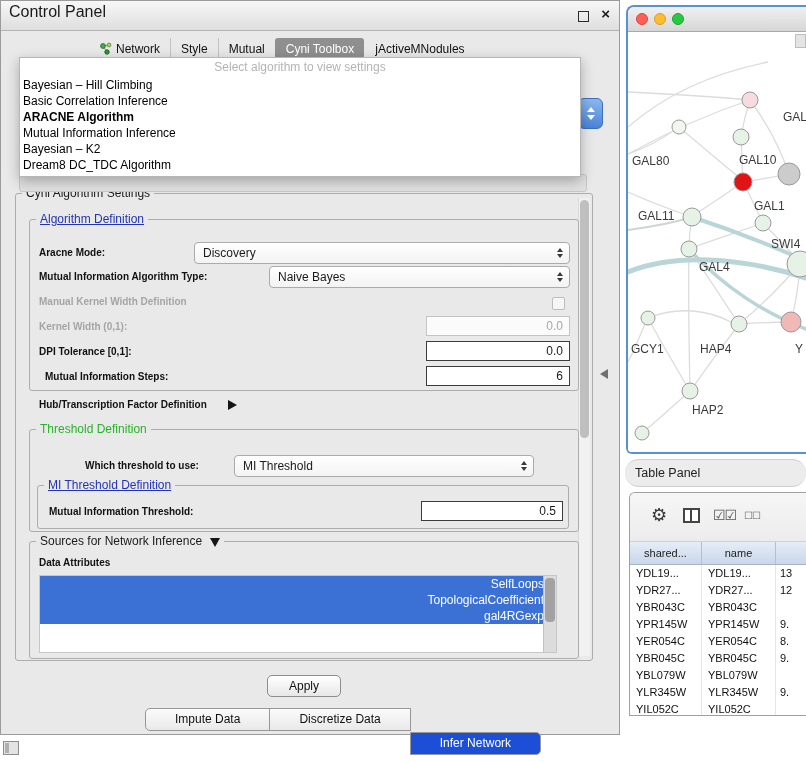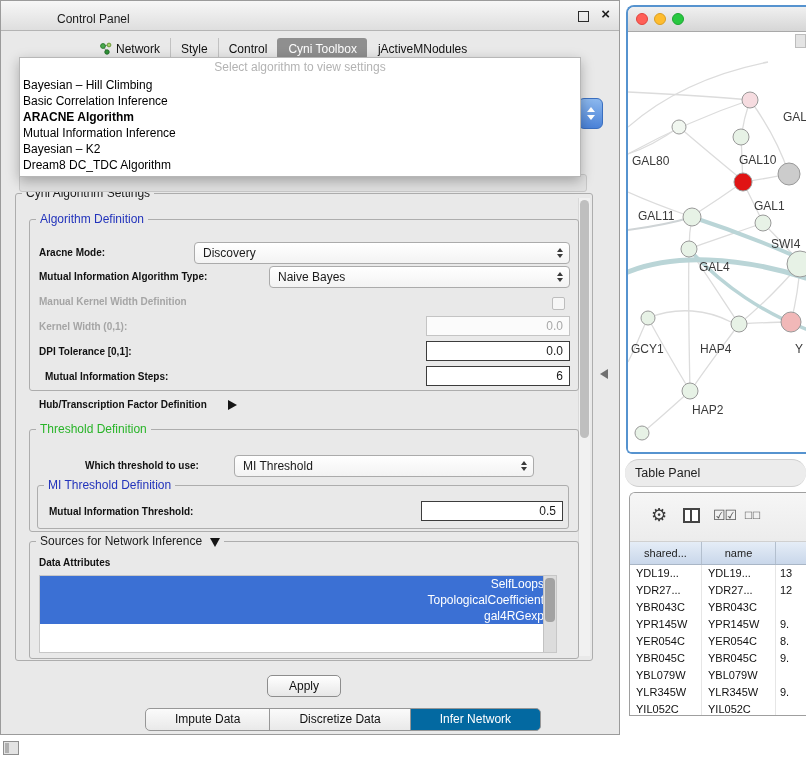--- a/index.html
+++ b/index.html
@@ -4,21 +4,21 @@
 <style>
   html,body{margin:0;padding:0;}
   body{width:806px;height:762px;position:relative;overflow:hidden;background:#ffffff;
        font-family:"Liberation Sans",sans-serif;color:#1a1a1a;}
 
   
   .cp{position:absolute;left:0;top:0;width:620px;height:735px;background:#e9e9e9;
       border:1px solid #9b9b9b;box-sizing:border-box;}
   .cp-titlebar{position:absolute;left:0;top:0;right:0;height:29px;
       background:linear-gradient(#f7f7f7,#dedede);border-bottom:1px solid #b4b4b4;}
-  .cp-title{position:absolute;left:8px;top:11px;font-size:12px;color:#1a1a1a;margin-left:48px;}
+  .cp-title{position:absolute;left:8px;top:2px;font-size:16px;color:#1a1a1a;}
   .float-btn{position:absolute;right:30px;top:10px;width:9px;height:9px;border:1.5px solid #2b2b2b;background:transparent;}
   .close-btn{position:absolute;right:9px;top:4px;font-size:15px;font-weight:bold;color:#1f1f1f;cursor:default;}
 
   .tabs{position:absolute;left:88px;top:37px;height:21px;display:flex;font-size:12px;}
   .tab{display:flex;align-items:center;gap:4px;padding:0 10px;border-left:1px solid #c2c2c2;color:#111;}
   .tab:first-child{border-left:none;}
   .tab.active{background:#8f8f8f;color:#fff;border-radius:3px;border-left-color:transparent;}
   .tab.active + .tab{border-left-color:transparent;}
 
   .gray-bar{position:absolute;left:18px;top:173px;width:566px;height:16px;background:#e0e0e0;
@@ -31,21 +31,21 @@
   .frag-down{width:0;height:0;border-left:4px solid transparent;border-right:4px solid transparent;border-top:5px solid #fff;}
 
   .popup{position:absolute;left:18px;top:56px;width:560px;background:#ffffff;border:1px solid #b7b7b7;
       box-shadow:0 4px 12px rgba(0,0,0,.28);z-index:50;padding-bottom:3px;}
   .popup .ph{height:19px;line-height:19px;text-align:center;color:#b3b3b3;font-size:12px;}
   .popup .item{height:16px;line-height:16px;padding-left:3px;font-size:12px;color:#000;}
   .popup .item.selected{font-weight:bold;}
 
   .gb{position:absolute;border:1px solid #adadad;border-radius:3px;box-sizing:border-box;}
   .gb-title{position:absolute;top:-8px;left:6px;background:#e9e9e9;padding:0 4px;font-size:12px;white-space:nowrap;}
-  .t-blue{color:#2233bb;}
+  .t-blue{color:#2233bb;text-decoration:underline;}
   .t-green{color:#28b428;}
 
   .settings-gb{left:14px;top:192px;width:578px;height:468px;}
   .vscroll{position:absolute;right:2px;top:4px;bottom:4px;width:11px;background:#f1f1f1;border-left:1px solid #d9d9d9;}
   .vthumb{position:absolute;left:1px;right:1px;top:2px;height:238px;background:#bfbfbf;border-radius:5px;}
 
   .algo-gb{left:28px;top:218px;width:550px;height:172px;}
   .thresh-gb{left:28px;top:428px;width:550px;height:103px;}
   .mi-gb{left:36px;top:484px;width:532px;height:44px;}
   .sources-gb{left:28px;top:540px;width:550px;height:118px;}
@@ -76,21 +76,21 @@
   .list-thumb{position:absolute;left:1px;right:1px;top:2px;height:44px;background:#a2a2a2;border-radius:4px;}
 
   .apply-btn{position:absolute;left:266px;top:674px;width:74px;height:22px;border:1px solid #8d8d8d;border-radius:5px;
       background:linear-gradient(#ffffff,#e7e7e7);font-size:12px;font-family:inherit;color:#111;}
 
   .bottom-tabs{position:absolute;left:144px;top:707px;display:flex;}
   .seg{height:21px;line-height:21px;padding:0 29px;font-size:12px;border:1px solid #979797;margin-left:-1px;
       background:linear-gradient(#fbfbfb,#e9e9e9);color:#111;}
   .seg:first-child{border-radius:5px 0 0 5px;margin-left:0;}
   .seg:last-child{border-radius:0 5px 5px 0;}
-  .seg.active{background:#0369a1;color:#fff;}
+  .seg.active{background:#1d4ed8;color:#fff;margin-top:24px;}
 
   .splitter{position:absolute;left:599px;top:368px;width:0;height:0;
       border-top:5px solid transparent;border-bottom:5px solid transparent;border-right:8px solid #707070;}
 
   
   .netwin{position:absolute;left:626px;top:5px;width:180px;height:449px;border:2px solid #5693cf;border-right:none;
       border-radius:8px 0 0 6px;background:#fff;overflow:hidden;box-sizing:border-box;}
   .net-titlebar{height:24px;background:linear-gradient(#f0f0f0,#d6d6d6);border-bottom:1px solid #a9a9a9;position:relative;}
   .tl{position:absolute;top:6px;width:12px;height:12px;border-radius:6px;box-sizing:border-box;}
   .tl-red{left:8px;background:#ff5f57;border:1px solid #e0443e;}
@@ -153,21 +153,21 @@
           <circle cx="4" cy="4" r="2.4" fill="#49a94d" stroke="#2e7d32"></circle>
           <circle cx="10" cy="3" r="1.9" fill="#a5d46a" stroke="#6b9a3a"></circle>
           <circle cx="8" cy="10" r="2.2" fill="#2f9437" stroke="#226b28"></circle>
         </svg>
         <span>Network</span>
       </div>
       <div class="tab">
           <span>Style</span>
         </div>
       <div class="tab">
-          <span>Control</span>
+          <span>Mutual</span>
         </div>
       <div class="tab active">
           <span>Cyni Toolbox</span>
         </div>
       <div class="tab">
           <span>jActiveMNodules</span>
         </div>
     </div>
 
     <div class="gray-bar"></div>

